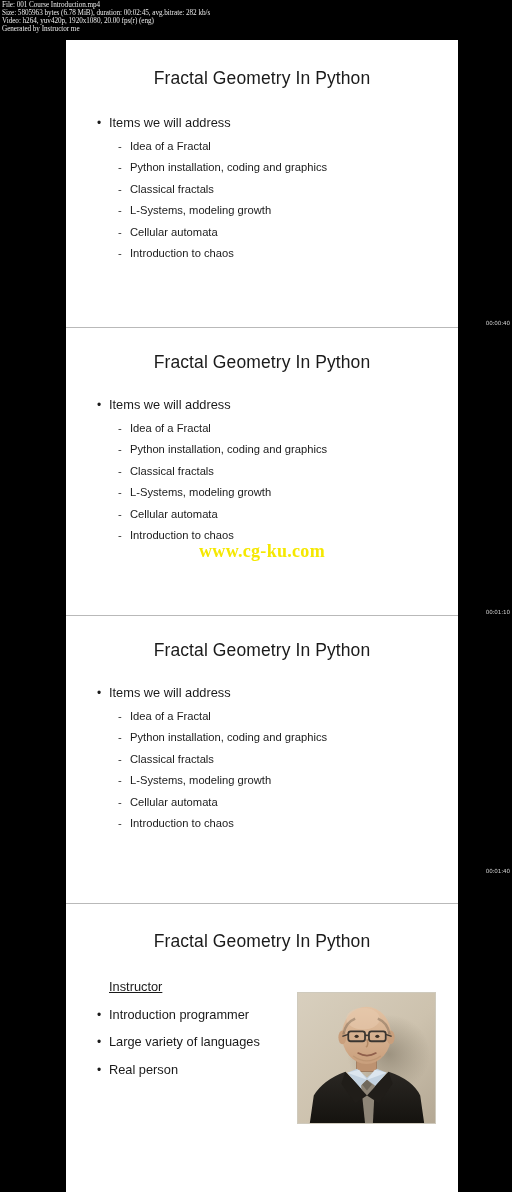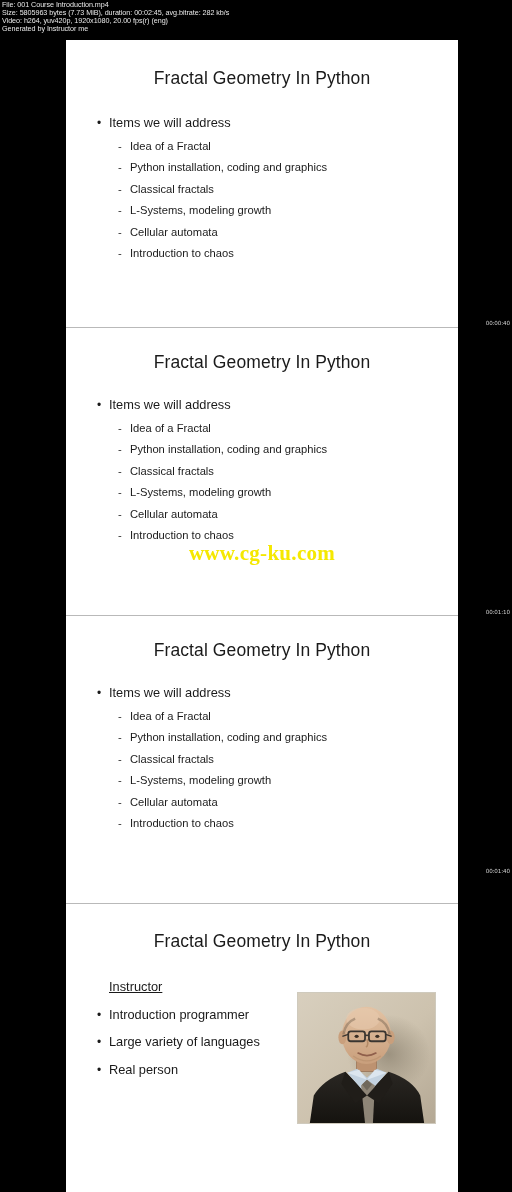--- a/index.html
+++ b/index.html
@@ -17,21 +17,21 @@
 
   
   #meta-header {
     position: absolute;
     left: 0;
     top: 0;
     width: 512px;
     padding: 1px 0 0 2px;
     box-sizing: border-box;
     color: #e8e8e8;
-    font-family: Liberation Sans, sans-serif;
+    font-family: Liberation Serif, serif;
     font-size: 7.2px;
     line-height: 8.1px;
     letter-spacing: -0.05px;
     white-space: nowrap;
     z-index: 5;
   }
   #meta-header .meta-line { display: block; }
 
   
   #sheet {
@@ -108,21 +108,21 @@
   #slide-2 .body { padding: 24px 0 0 31px; }
   #slide-2 .bullet-l2 { padding-left: 21px; margin-top: 9.5px; }
   #slide-2 .watermark {
     position: absolute;
     left: 0;
     right: 0;
     top: 213px;
     text-align: center;
     color: #f5e800;
     font-family: "Liberation Serif", serif;
-    font-size: 21px;
+    font-size: 18px;
     font-weight: bold;
     letter-spacing: 0.3px;
   }
 
   
   #slide-3 { height: 288px; }
   #slide-3 .slide-title { padding-top: 24px; }
   #slide-3 .body { padding: 24px 0 0 31px; }
   #slide-3 .bullet-l2 { padding-left: 21px; margin-top: 9.5px; }
 
@@ -160,21 +160,21 @@
   }
   #ts-1 { top: 320px; }
   #ts-2 { top: 609px; }
   #ts-3 { top: 868px; }
 </style>
 </head>
 <body>
 
 <div id="meta-header">
   <span class="meta-line">File: 001 Course Introduction.mp4</span>
-  <span class="meta-line">Size: 5805963 bytes (7.73 MiB), duration: 00:02:45, avg.bitrate: 282 kb/s</span>
+  <span class="meta-line">Size: 5805963 bytes (6.78 MiB), duration: 00:02:45, avg.bitrate: 282 kb/s</span>
   <span class="meta-line">Video: h264, yuv420p, 1920x1080, 20.00 fps(r) (eng)</span>
   <span class="meta-line">Generated by Instructor me</span>
 </div>
 
 <div id="sheet">
 
   <div class="slide" id="slide-1">
     <div class="slide-title">Fractal Geometry In Python</div>
     <div class="body">
       <div class="bullet-l1">

